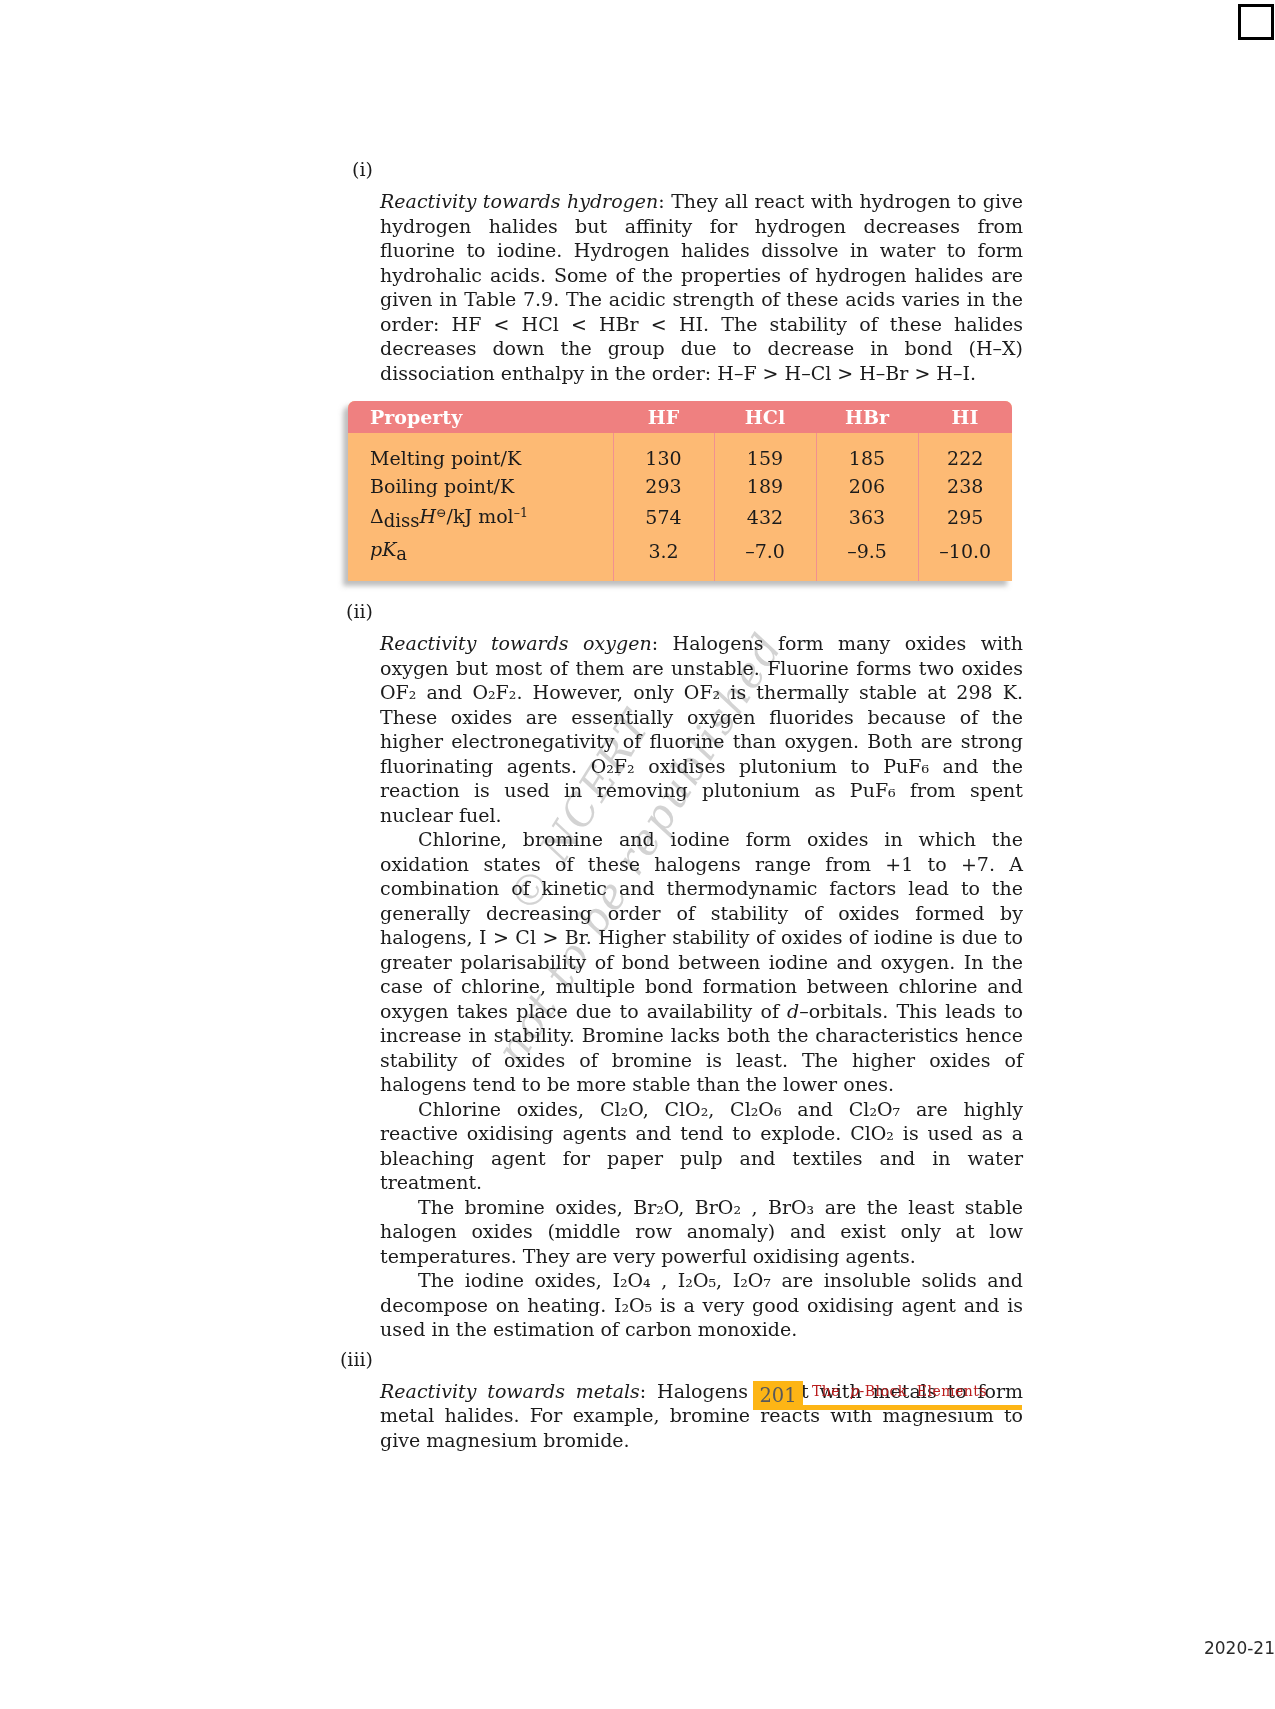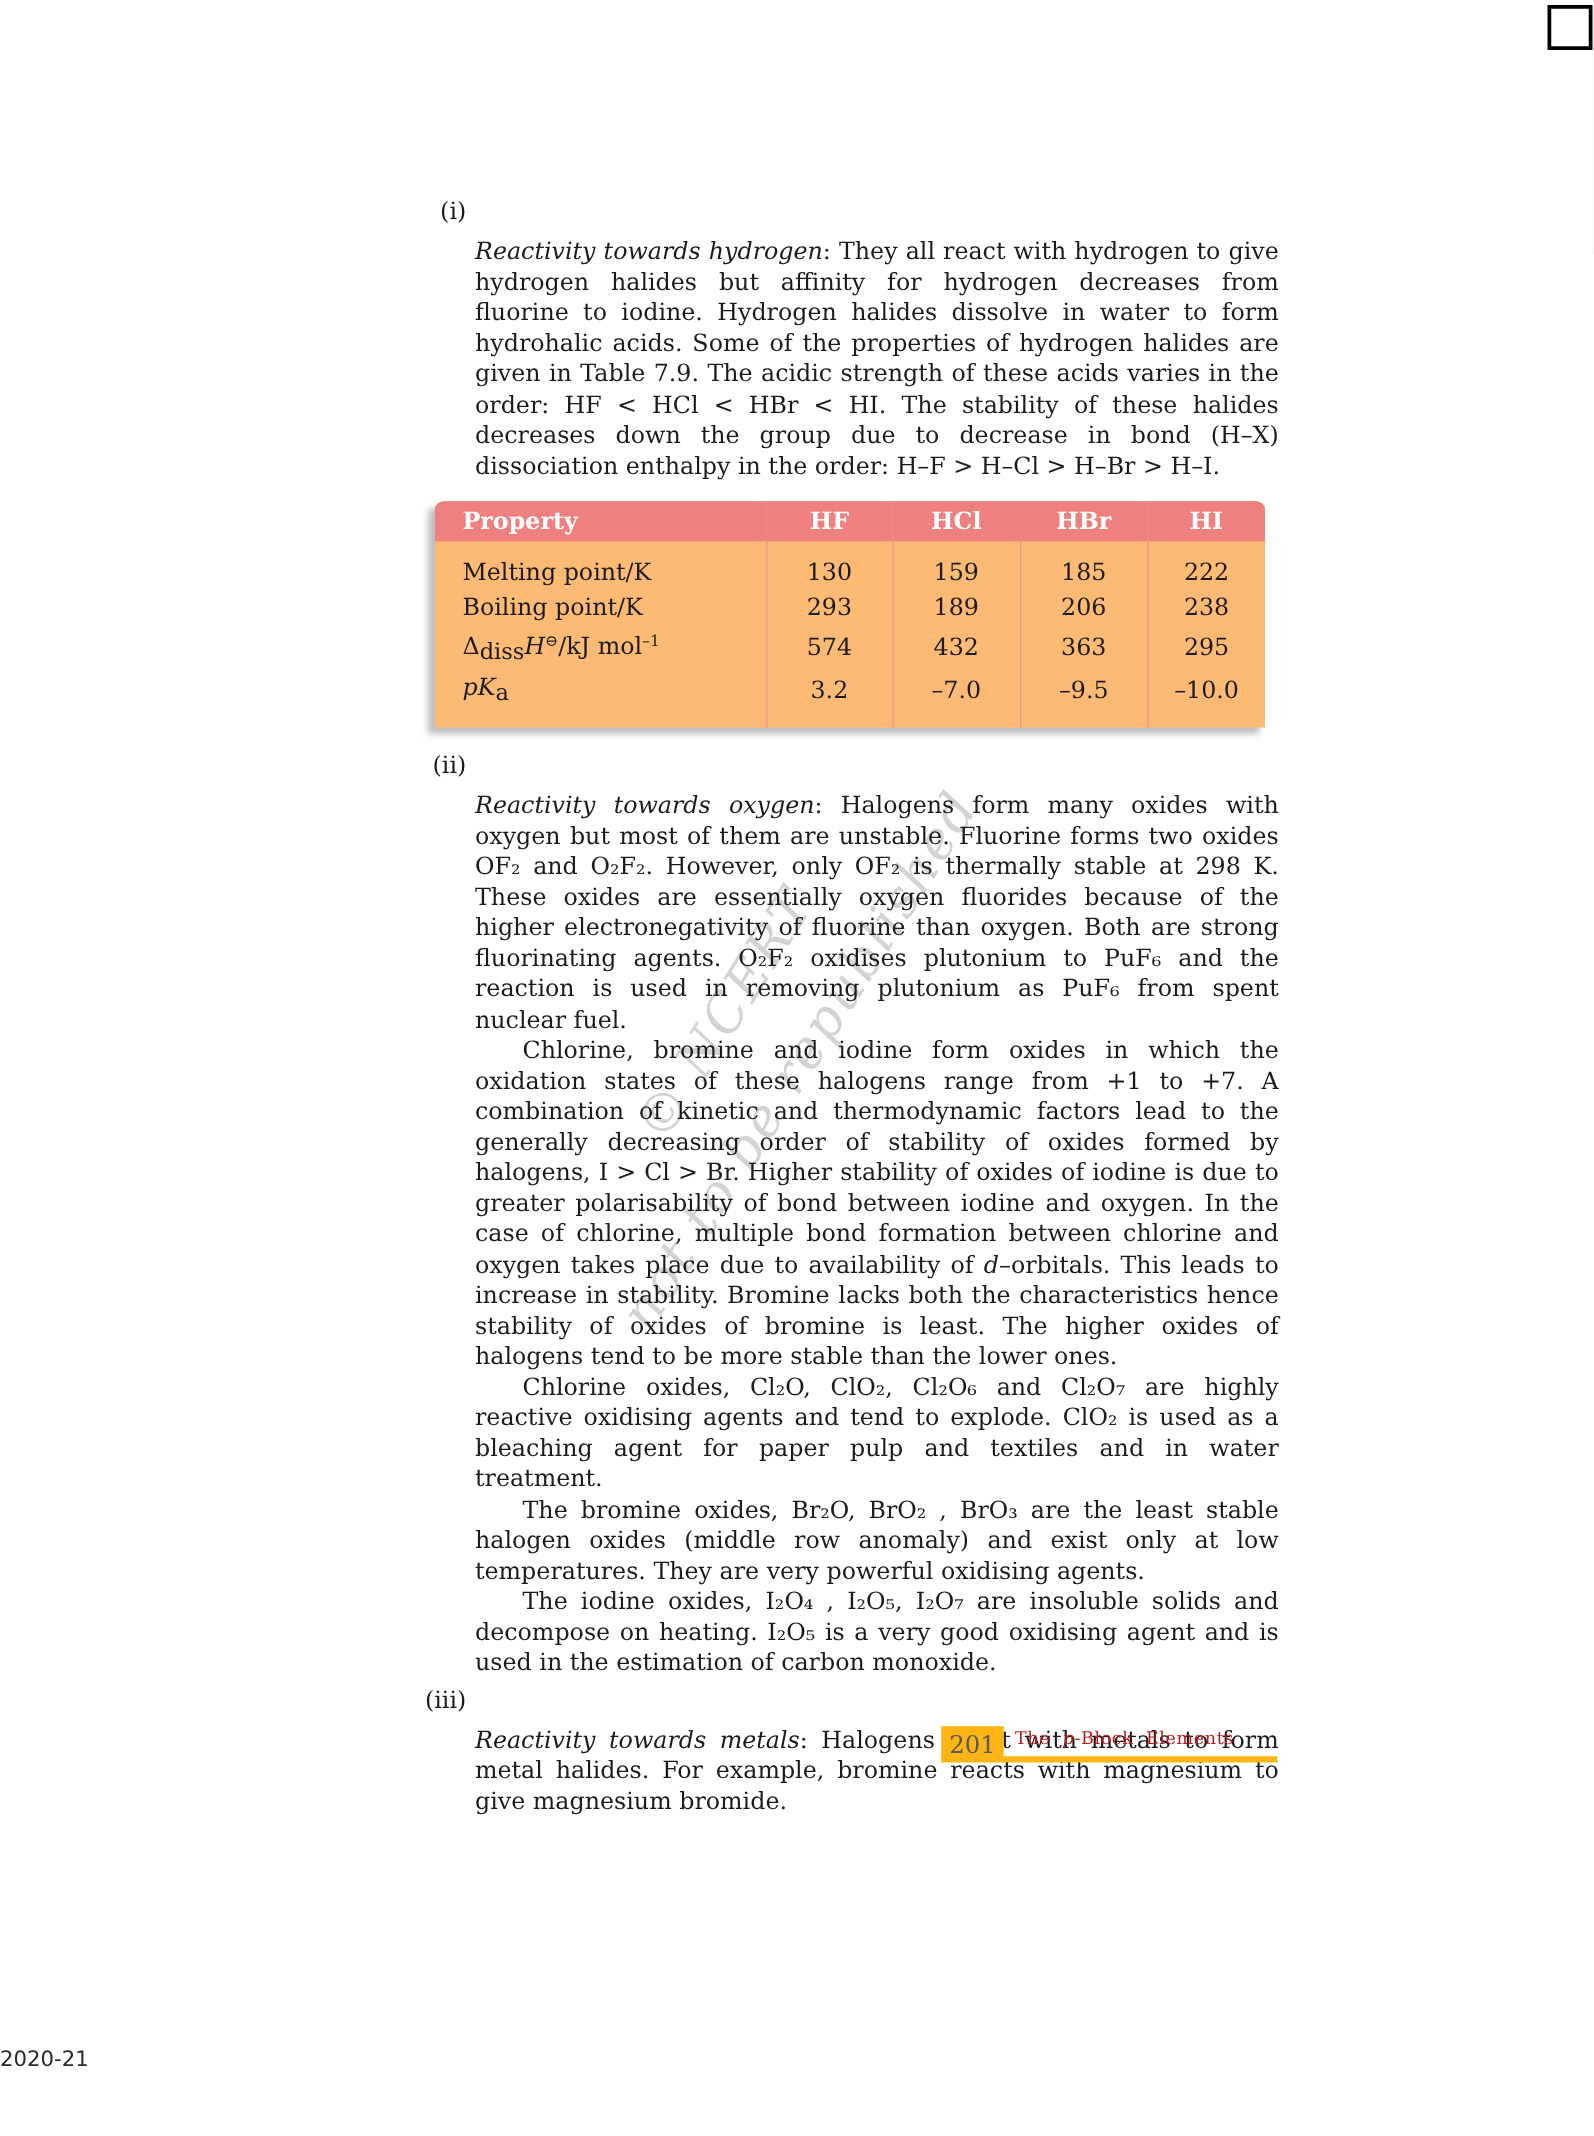--- a/index.html
+++ b/index.html
@@ -61,21 +61,21 @@
   .footer-rule{position:absolute;left:753px;top:22px;width:269px;height:5px;background:var(--yel,#fdb515);}
   .page-num{
     position:absolute;left:753px;top:-2px;width:50px;height:26px;line-height:29px;
     background:var(--yel,#fdb515);color:#58595b;text-align:center;font-size:19.5px;
   }
   .footer-title{
     position:absolute;left:812px;top:0;color:#b91c1c;font-size:14px;
     letter-spacing:.5px;word-spacing:5px;white-space:nowrap;
   }
   .year{
-    position:absolute;left:0;top:1638px;width:1275px;text-align:left;
+    position:absolute;left:0;top:1638px;width:1275px;text-align:right;
     font-family:"DejaVu Sans","Liberation Sans",sans-serif;font-size:17px;color:#2a2a2a;z-index:2;
   }
 </style>
 </head>
 <body>
 
 <div class="page">
 
   <div class="corner-box"></div>
 

